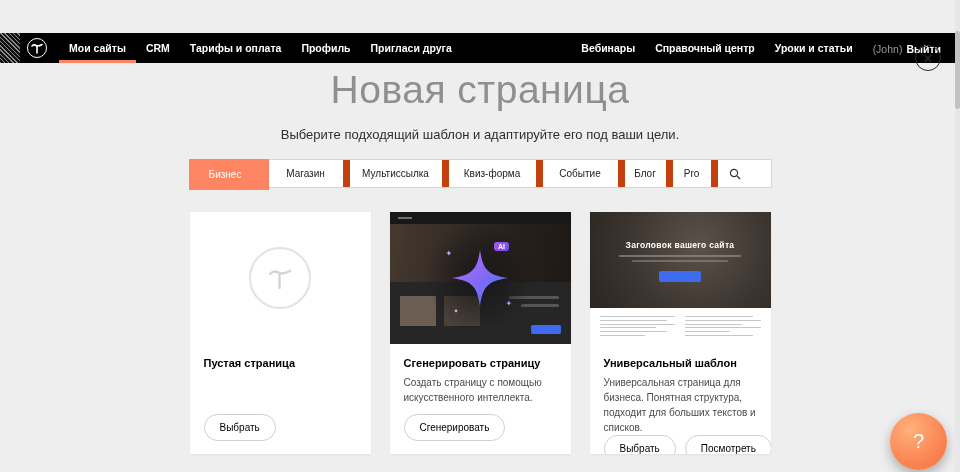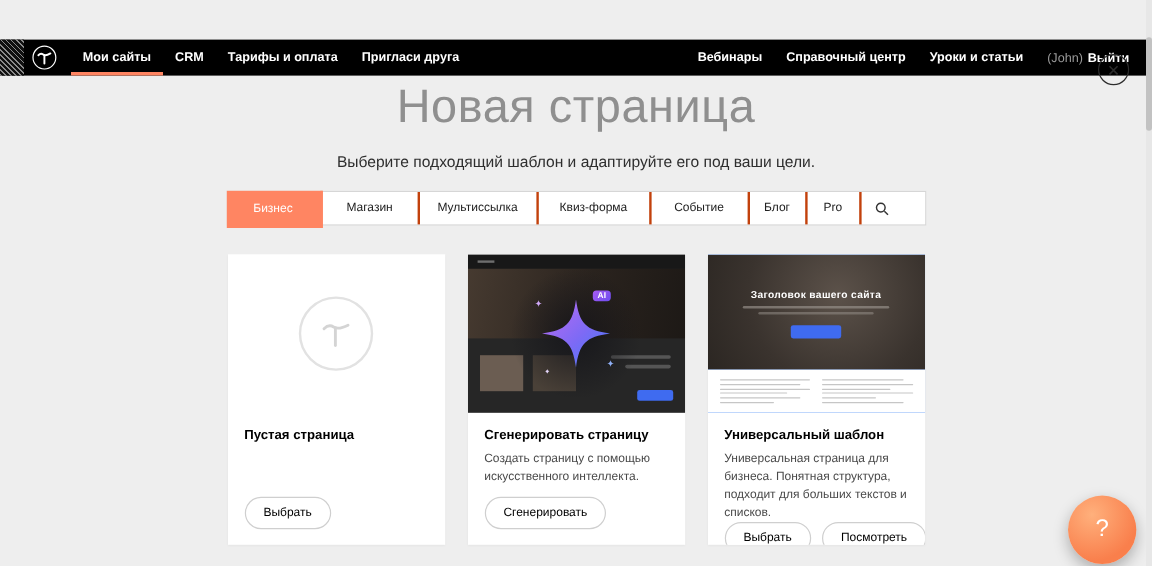--- a/index.html
+++ b/index.html
@@ -29,21 +29,21 @@
 
   .close-btn { position:absolute; top:45px; right:19px; width:26px; height:26px; border-radius:50%;
             border:1.5px solid #2c2c2c; background:transparent; color:#2c2c2c;
             font-size:13px; line-height:1; display:flex; align-items:center; justify-content:center;
             cursor:pointer; }
 
   
   .tabs { width:583px; margin:17px auto 0; display:flex; background:#fff;
             border:1px solid #d6d6d6; height:29px; }
   .tab { display:flex; align-items:center; justify-content:center; font-size:10px; color:#222;
-            border-right:2px solid #c2410c; cursor:pointer; white-space:nowrap; }
+            border-right:7px solid #c2410c; cursor:pointer; white-space:nowrap; }
   .tab:nth-child(1){width:79px} .tab:nth-child(2){width:81px} .tab:nth-child(3){width:99px}
   .tab:nth-child(4){width:94px} .tab:nth-child(5){width:82px} .tab:nth-child(6){width:48px}
   .tab:nth-child(7){width:45px} .tab:nth-child(8){width:35px; border-right:none;}
   .tab.active { background:#ff8562; color:#fff; border-color:#ff8562; margin:-1px 0 -1px -1px;
             height:31px; width:80px; }
 
   
   .cards { width:581px; margin:24px auto 0; display:flex; gap:19px; }
   .card { width:181px; height:242px; background:#fff; display:flex; flex-direction:column;
             overflow:hidden; box-shadow:0 1px 2px rgba(0,0,0,.05); cursor:pointer; }
@@ -71,21 +71,21 @@
   .ai-line { position:absolute; background:#555; height:3px; border-radius:2px; }
   .ai-btn { position:absolute; right:10px; bottom:10px; width:30px; height:9px; border-radius:2px; background:#3f6bf0; }
   .ai-glow { position:absolute; left:50%; top:50%; width:110px; height:110px; transform:translate(-50%,-50%);
             background:radial-gradient(circle,rgba(20,20,25,.85) 0%,rgba(20,20,25,0) 70%); }
   .ai-star { position:absolute; left:50%; top:50%; transform:translate(-50%,-50%); }
   .ai-chip { position:absolute; left:calc(50% + 14px); top:30px; padding:1px 4px; border-radius:3px;
             background:linear-gradient(135deg,#a85bf2,#6d4df0); color:#fff; font-size:7px; font-weight:700; }
   .sparkle { position:absolute; color:#cfa8f7; font-size:8px; line-height:1; }
 
   
-  .uni-image { background:#3b82f6; }
+  .uni-image { background:#eab308; }
   .uni-hero { position:absolute; top:0; left:0; right:0; height:96px;
             background:radial-gradient(circle at 60% 35%, #5c524a 0%, #3a332e 60%, #2b2622 100%);
             display:flex; flex-direction:column; align-items:center; }
   .uni-heading { margin-top:28px; color:#fff; font-size:8.5px; font-weight:700; letter-spacing:.3px; }
   .uni-subline { margin-top:5px; width:122px; height:2px; background:#9a948e; opacity:.65; border-radius:1px; }
   .uni-subline2 { margin-top:3px; width:96px; height:2px; background:#9a948e; opacity:.5; border-radius:1px; }
   .uni-btn { margin-top:9px; width:42px; height:11px; border-radius:2px; background:#3f6bf0; }
   .uni-text { position:absolute; top:96px; left:0; right:0; bottom:0; background:#fff;
             display:flex; gap:10px; padding:8px 10px; }
   .uni-col { flex:1; display:flex; flex-direction:column; gap:3px; }
@@ -117,20 +117,23 @@
   </div>
   <nav class="nav">
     <div class="nav-item active">
         <span>Мои сайты</span>
       </div>
     <div class="nav-item">
         <span>CRM</span>
       </div>
     <div class="nav-item">
         <span>Тарифы и оплата</span>
+      </div>
+    <div class="nav-item">
+        <span>Профиль</span>
       </div>
     <div class="nav-item">
         <span>Пригласи друга</span>
       </div>
   </nav>
   <nav class="nav nav-right">
     <div class="nav-item">
         <span>Вебинары</span>
       </div>
     <div class="nav-item">

